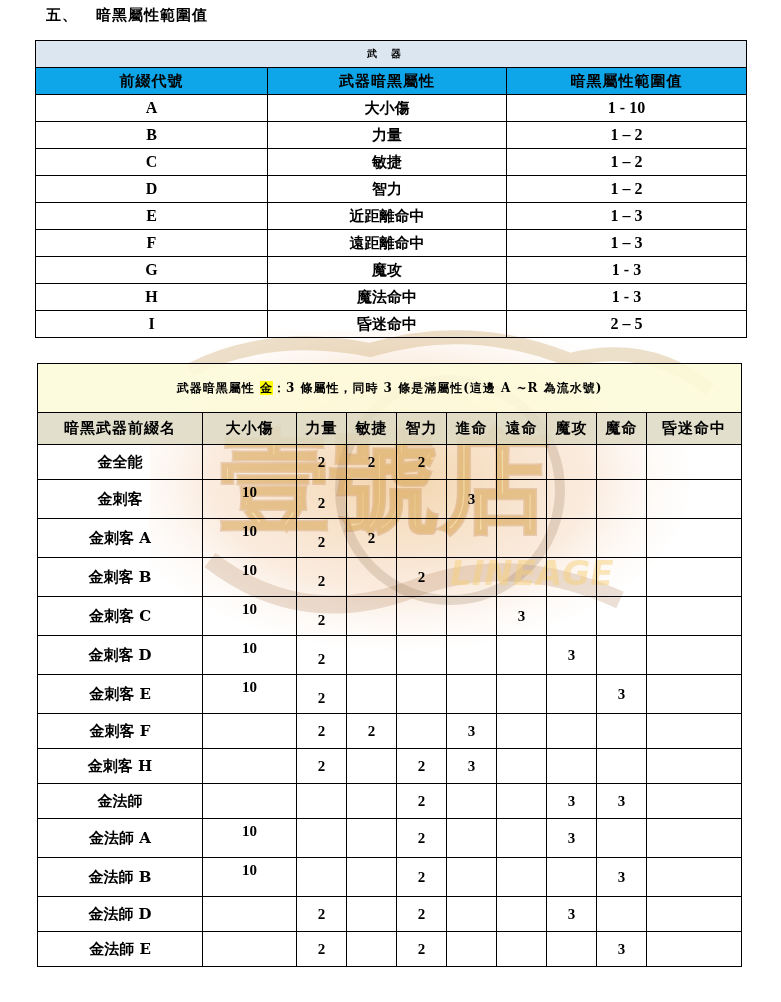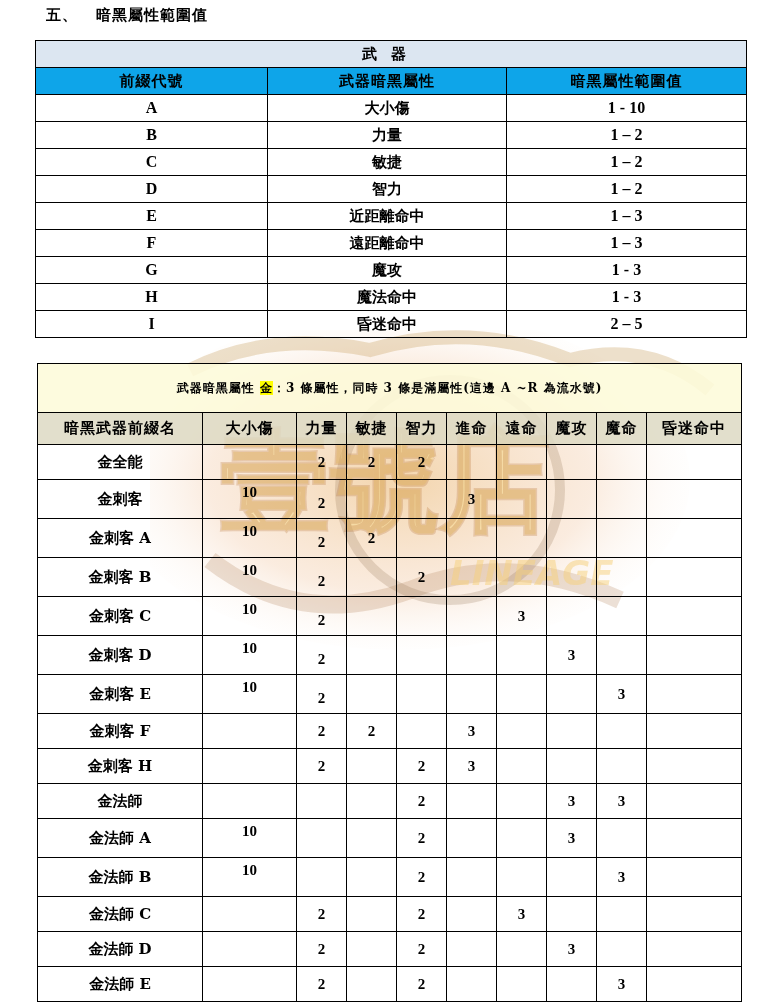--- a/index.html
+++ b/index.html
@@ -11,21 +11,21 @@
 
   
   .watermark { position: absolute; left: 150px; top: 330px; width: 600px; height: 320px;
                pointer-events: none; z-index: 0; }
 
   table { border-collapse: collapse; position: absolute; z-index: 1; table-layout: fixed; }
   td, th { border: 1px solid #000; text-align: center; padding: 0; font-weight: bold; }
 
   
   #t1 { left: 35px; top: 40px; width: 712px; }
-  #t1 .title-row td { background: #dce6f1; height: 26px; font-size: 15px; letter-spacing: 14px; margin-top: 12px; }
+  #t1 .title-row td { background: #dce6f1; height: 26px; font-size: 10px; letter-spacing: 14px; margin-top: 12px; }
   #t1 .hdr-row td { background: #0ea5e9; height: 26px; font-size: 15px; letter-spacing: 1px; }
   #t1 .data-row td { height: 26px; font-size: 15px; background: transparent; }
   #t1 .data-row td.latin { font-family: "Liberation Serif", serif; font-size: 16px; }
 
   
   #t2 { left: 37px; top: 363px; width: 704px; }
   #t2 .title-row td { background: rgba(253, 250, 218, 0.88); height: 48px; font-size: 12px; letter-spacing: 1px; }
   #t2 .title-row .hl { background: #ffff00; }
   #t2 .hdr-row td { background: rgba(221, 217, 195, 0.85); height: 31px; font-size: 15px; letter-spacing: 1px; margin-top: 27px; }
   #t2 .data-row td { height: 30px; font-size: 15px; font-family: "Liberation Serif", serif;
@@ -289,32 +289,20 @@
         <td class="lo"></td>
         <td></td>
         <td>2</td>
         <td></td>
         <td></td>
         <td></td>
         <td>3</td>
         <td></td>
       </tr>
       <tr class="data-row">
-        <td class="name">金法師 C</td>
-        <td class="dmg"></td>
-        <td>2</td>
-        <td></td>
-        <td>2</td>
-        <td></td>
-        <td>3</td>
-        <td></td>
-        <td></td>
-        <td></td>
-      </tr>
-      <tr class="data-row">
         <td class="name">金法師 D</td>
         <td class="dmg"></td>
         <td>2</td>
         <td></td>
         <td>2</td>
         <td></td>
         <td></td>
         <td>3</td>
         <td></td>
         <td></td>

